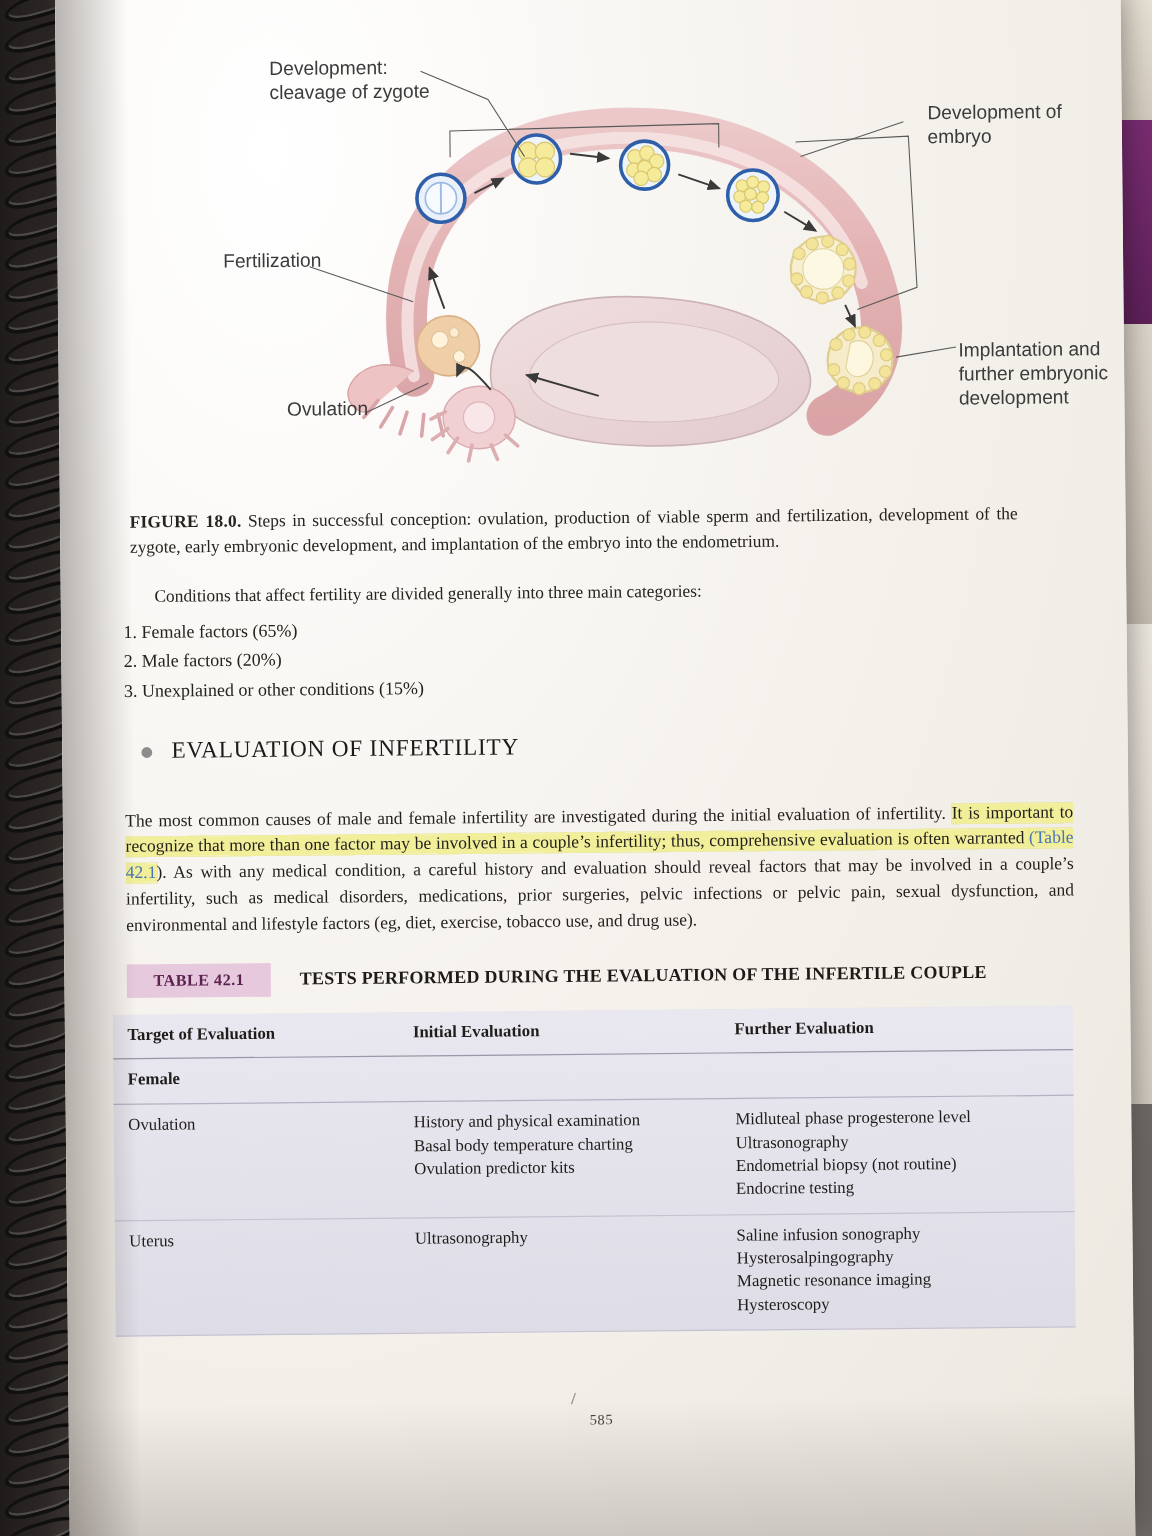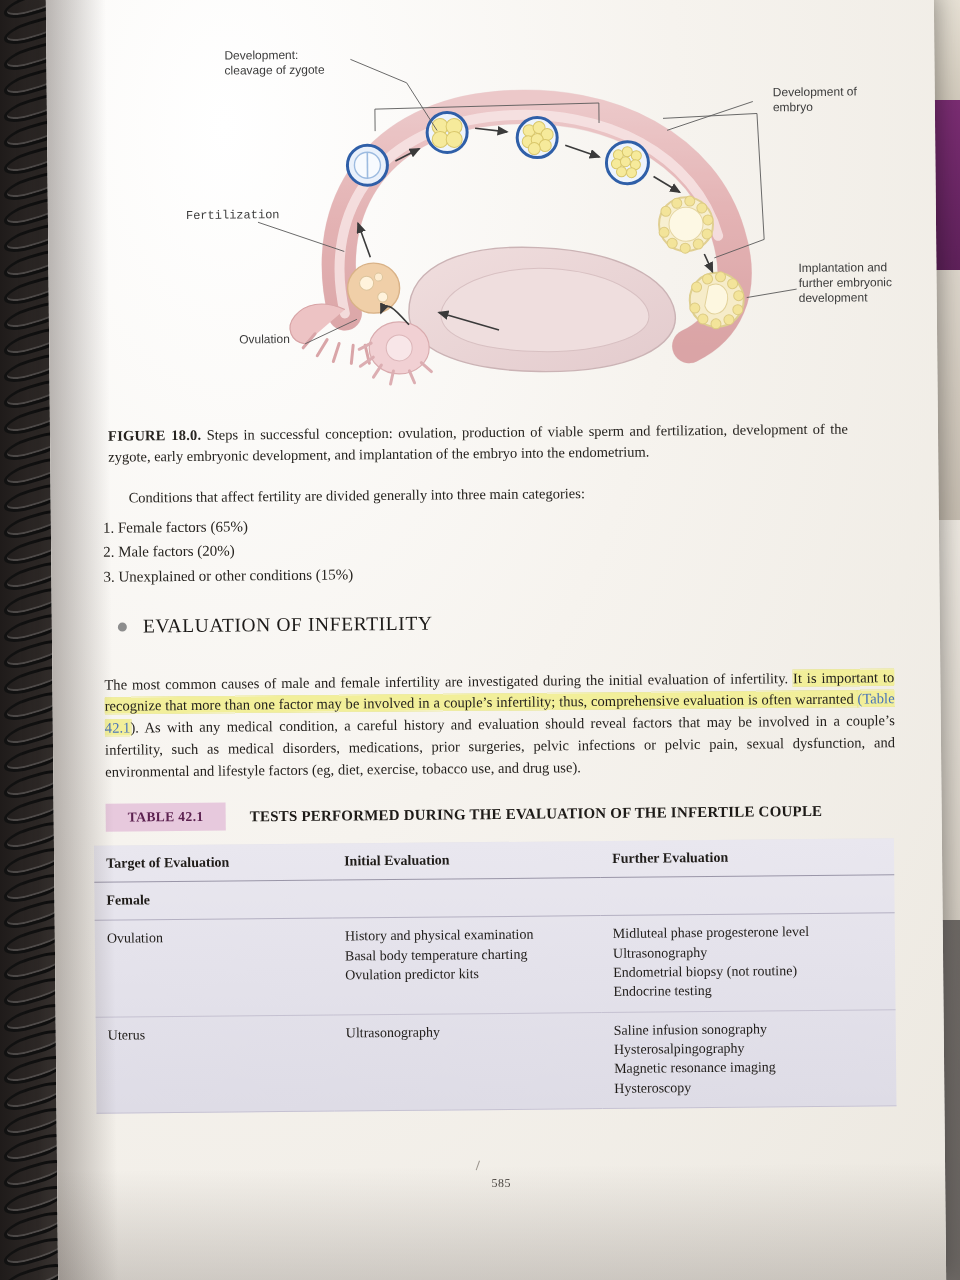--- a/index.html
+++ b/index.html
@@ -116,30 +116,30 @@
 
   
   .figure-wrap {
     position: absolute;
     left: 60px; top: 18px;
     width: 820px; height: 400px;
   }
   .fig-label {
     position: absolute;
     font-family: "Liberation Sans", sans-serif;
-    font-size: 12px;
+    font-size: 16px;
     color: #3b3b3b;
     line-height: 1.25;
     white-space: pre-line;
   }
   .fig-lbl-dev-cleav { left: 118px; top: 34px; }
-  .fig-lbl-fert      { left: 78px;  top: 194px; font-family: Liberation Mono, monospace; }
+  .fig-lbl-fert      { left: 78px;  top: 194px; }
   .fig-lbl-ovul      { left: 130px; top: 318px; }
   .fig-lbl-dev-emb   { left: 666px; top: 76px; }
-  .fig-lbl-implant   { left: 690px; top: 252px; }
+  .fig-lbl-implant   { left: 690px; top: 274px; }
 
   
   .caption {
     position: absolute;
     left: 58px; top: 428px;
     width: 740px;
     font-size: 14.5px;
     line-height: 1.42;
     color: #26231f;
     text-align: justify;

